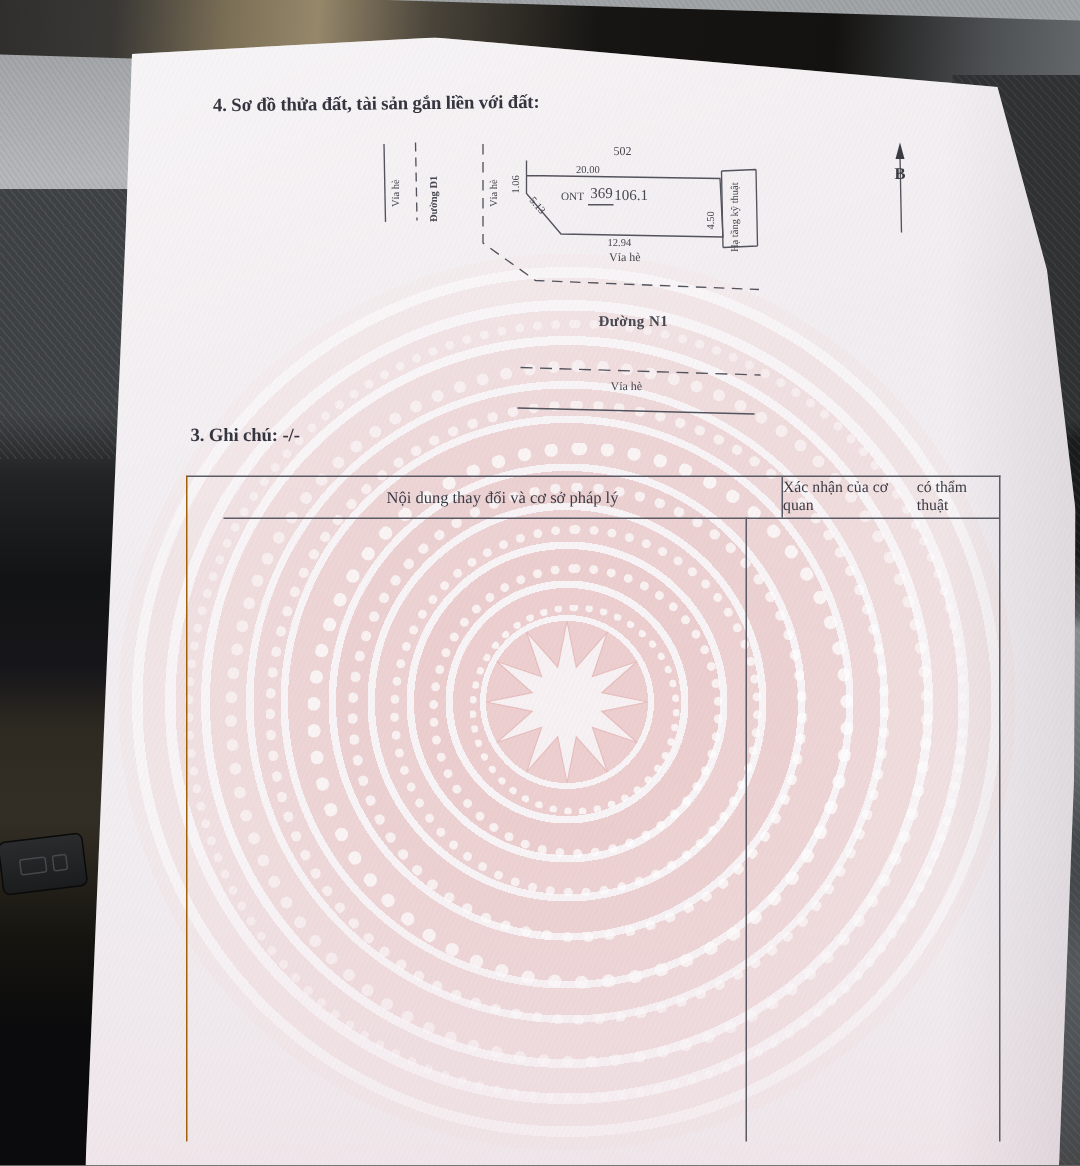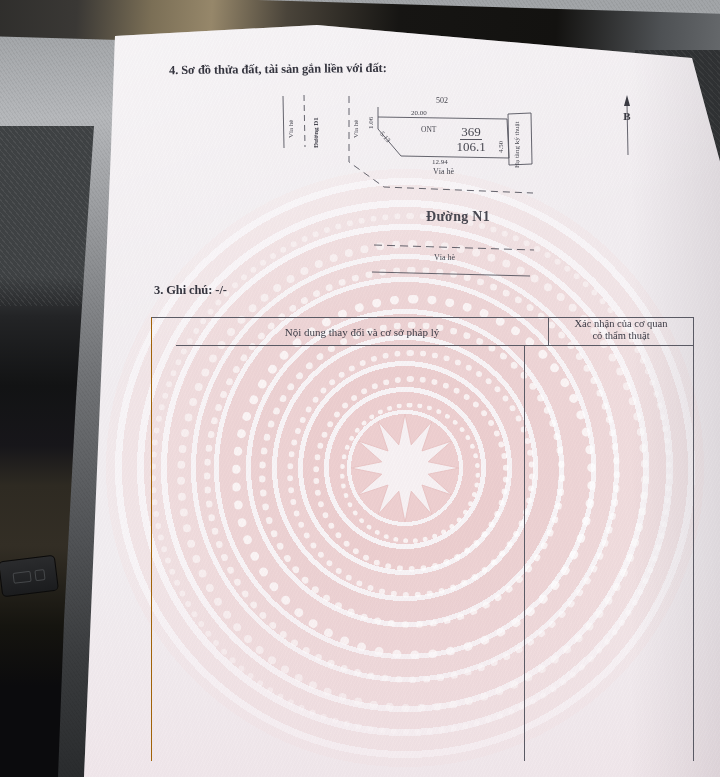--- a/index.html
+++ b/index.html
@@ -48,21 +48,20 @@
   }
   .door-control .glyph{
     width:16px;height:9px;border:1px solid #4f5154;border-radius:2px;opacity:.8;
   }
   .door-control .glyph.small{width:8px;}
   
   .paper{
     position:absolute;inset:0;
     clip-path:polygon(88px 36px,290px 25px,665px 58px,698px 180px,717px 340px,716px 520px,706px 777px,57px 777px,70px 470px,84px 150px);
     background:#f1edf0;
-    margin-left:27px;
   }
   .drum-base{
     position:absolute;left:78px;top:168px;width:600px;height:600px;border-radius:50%;
     opacity:.85;
     background:radial-gradient(circle at 50% 50%,
       rgba(236,198,198,.95) 0 54px,
       rgba(250,246,248,.9) 54px 58px,
       rgba(235,196,196,.9) 58px 76px,
       rgba(250,246,248,.9) 76px 81px,
       rgba(233,192,192,.85) 81px 102px,
@@ -103,33 +102,33 @@
   .h-title{position:absolute;font-weight:bold;font-size:12.5px;letter-spacing:-.1px;color:#35353f;white-space:nowrap;}
   .sec4{left:142px;top:62px;transform:rotate(-.6deg);}
   .sec5{left:127px;top:283px;}
   .sec6{left:127px;top:312px;}
   .sec5 .val{font-weight:bold;}
   .diagram-svg{position:absolute;left:0;top:0;pointer-events:none;}
   .dlabel{position:absolute;color:#474750;white-space:nowrap;}
   .vtext{writing-mode:vertical-rl;transform:rotate(180deg);}
   .f7{font-size:7px;}
   .f8{font-size:8px;}
-  .f85{font-size:14px;}
-  .plot-label{left:394px;top:125px;display:flex;align-items:flex-start;gap:20px;font-size:7.5px;}
-  .frac{display:inline-flex;flex-direction:column;align-items:center;line-height:1.05;font-size:13px;}
+  .f85{font-size:10px;}
+  .plot-label{left:374px;top:125px;display:flex;align-items:center;gap:3px;font-size:7.5px;}
+  .frac{display:inline-flex;align-items:center;line-height:1.05;font-size:10px;}
   .frac .num{border-bottom:1px solid #55555e;padding:0 1px;}
   .north-b{left:592px;top:110px;width:16px;text-align:center;font-size:11px;font-weight:bold;color:#3a3a42;}
   
   .tbl{
     position:absolute;left:124px;top:317px;width:517px;height:443px;
     border-top:1px solid #5a5a64;border-left:1px solid #a16207;border-right:1px solid #5a5a64;padding-left:24px;
   }
   .tbl-header{display:flex;height:27px;border-bottom:1px solid #5a5a64;}
   .tbl-c1{width:372px;display:flex;align-items:center;justify-content:center;font-size:11px;color:#3c3c46;}
-  .tbl-c2{flex:1;display:flex;flex-direction:column;align-items:center;justify-content:flex-start;font-size:10.5px;line-height:1.12;color:#3c3c46;border-left:1px solid #5a5a64;}
+  .tbl-c2{flex:1;display:flex;flex-direction:row;align-items:center;justify-content:flex-end;font-size:10.5px;line-height:1.12;color:#3c3c46;border-left:1px solid #5a5a64;}
   .tbl-divider{position:absolute;left:372px;top:27px;bottom:0;width:0;border-left:1px solid #5a5a64;}
 </style>
 </head>
 <body>
 
 <div class="bg-dashboard"></div>
 <div class="bg-roof-band"></div>
 <div class="bg-right-strip"></div>
 <div class="bg-left-interior"></div>
 <div class="door-control">

